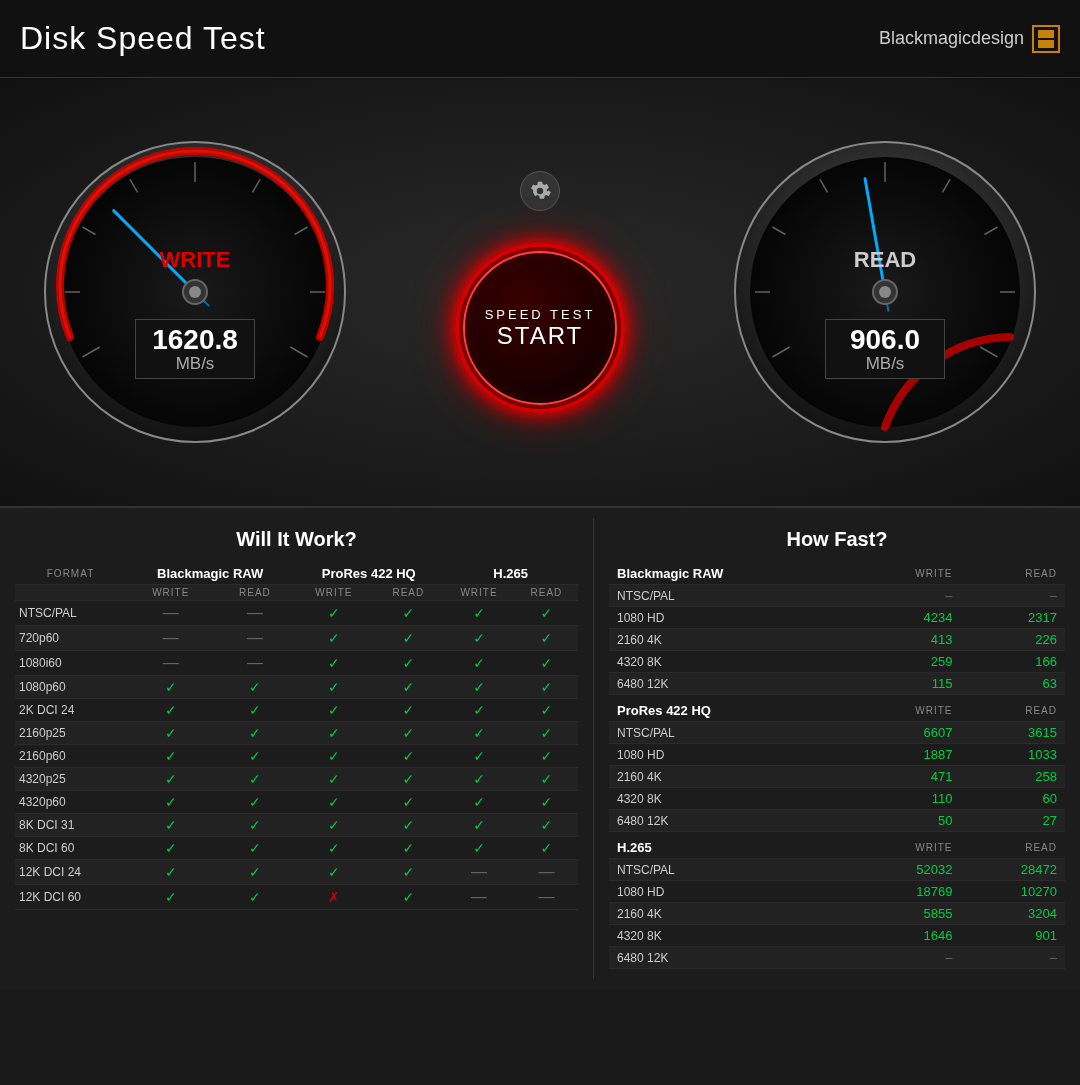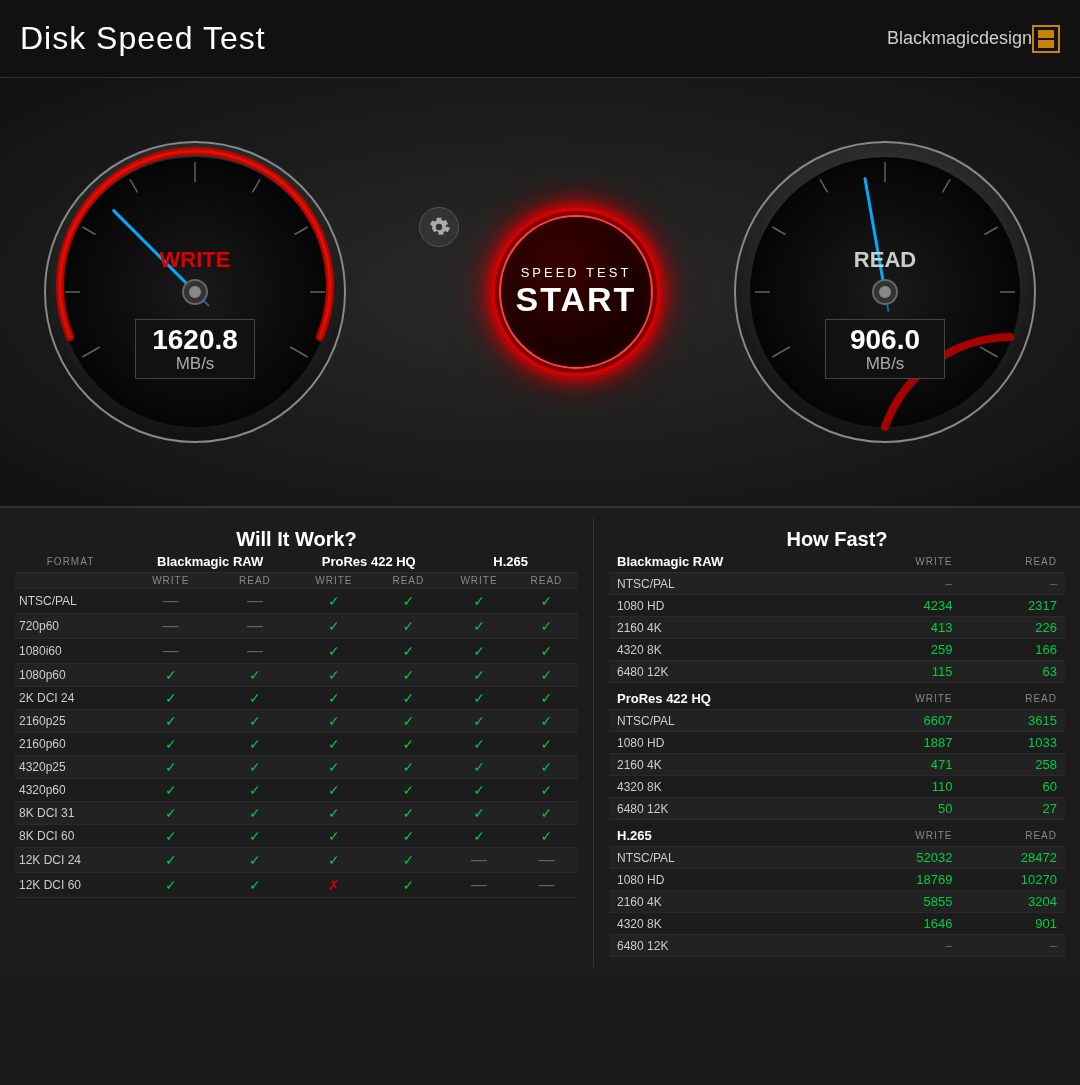--- a/index.html
+++ b/index.html
@@ -22,20 +22,21 @@
     }
     .header-title {
       font-size: 32px;
       font-weight: 300;
       color: #fff;
       letter-spacing: 1px;
     }
     .header-brand {
       display: flex;
       align-items: center;
+      gap: 8px;
       color: #ccc;
       font-size: 18px;
     }
     .brand-logo {
       width: 28px;
       height: 28px;
       border: 2px solid #c8820a;
       display: flex;
       flex-direction: column;
       align-items: center;
@@ -91,21 +92,22 @@
     }
     .gauge-unit {
       font-size: 17px;
       color: #aaa;
       margin-top: -2px;
     }
 
     
     .center-area {
       display: flex;
-      align-items: flex-start;
+      flex-direction: column;
+      align-items: center;
       gap: 32px;
     }
     .gear-icon-container {
       width: 40px;
       height: 40px;
       background: #333;
       border-radius: 50%;
       display: flex;
       align-items: center;
       justify-content: center;
@@ -137,22 +139,22 @@
     }
     .start-button-text-top {
       font-size: 13px;
       color: #fff;
       letter-spacing: 3px;
       text-transform: uppercase;
       position: relative;
       z-index: 1;
     }
     .start-button-text-main {
-      font-size: 34px;
-      font-weight: bold;
+      font-size: 24px;
+      font-weight: normal;
       color: #fff;
       letter-spacing: 2px;
       position: relative;
       z-index: 1;
     }
 
     
     .data-section {
       background: #1c1c1c;
       display: flex;
@@ -167,21 +169,21 @@
     .how-fast {
       flex: 0 0 45%;
       padding: 10px 15px;
     }
 
     .section-heading {
       text-align: center;
       font-size: 20px;
       font-weight: bold;
       color: #fff;
-      margin-bottom: 0;
+      margin-bottom: 12px;
     }
 
     
     .work-table {
       width: 100%;
       border-collapse: collapse;
       font-size: 12px;
     }
     .work-table .col-header-group {
       text-align: center;

